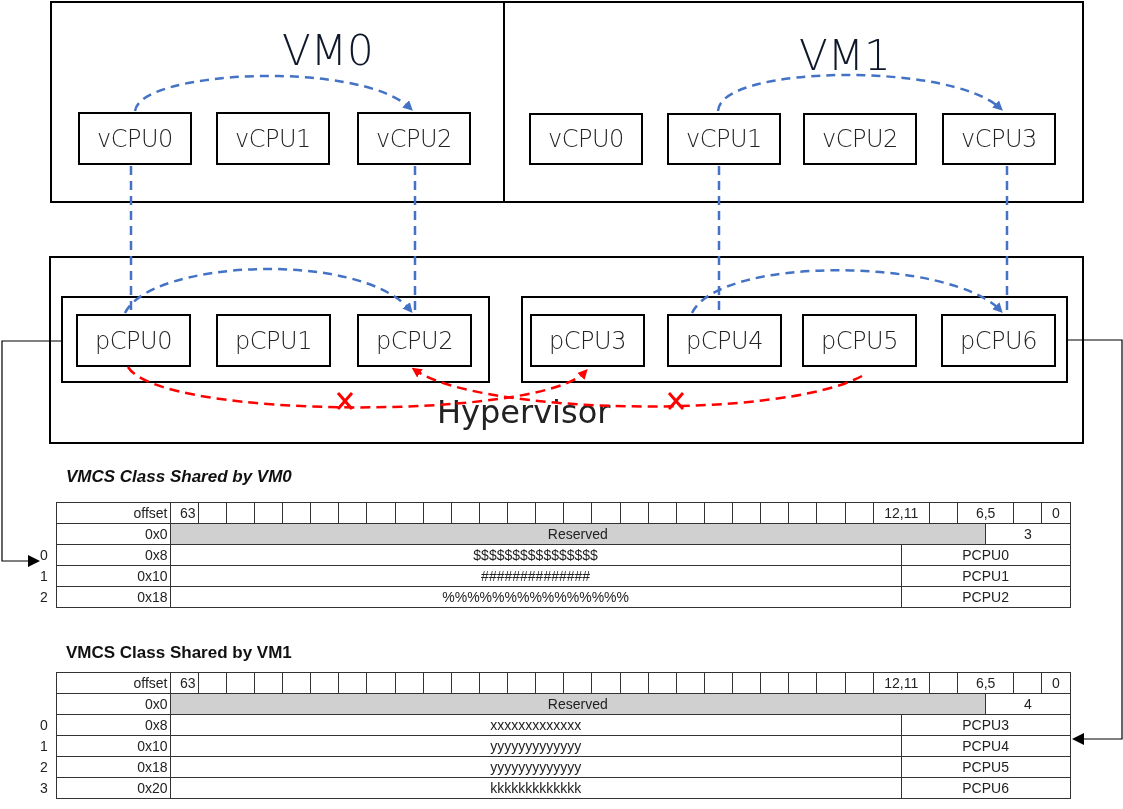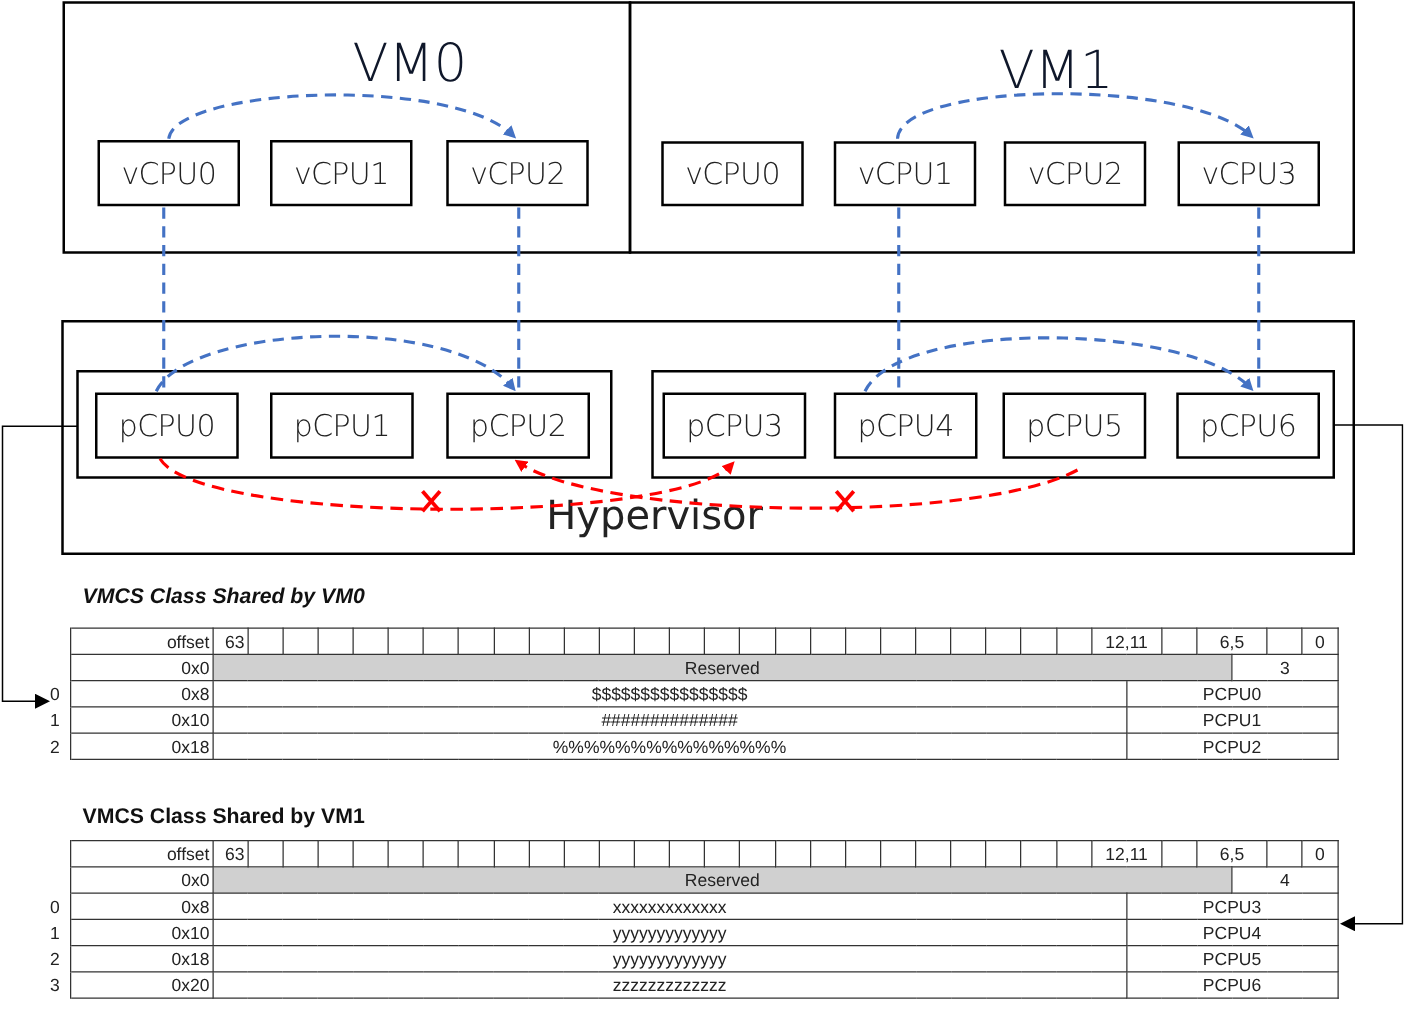--- a/index.html
+++ b/index.html
@@ -291,17 +291,17 @@
       </tr>
       <tr>
         <td class="idx">2</td>
         <td class="lbl">0x18</td>
         <td colspan="26" class="c">yyyyyyyyyyyyy</td>
         <td colspan="6" class="c">PCPU5</td>
       </tr>
       <tr>
         <td class="idx">3</td>
         <td class="lbl">0x20</td>
-        <td colspan="26" class="c">zzzzzzzzzzzzz</td>
+        <td colspan="26" class="c">kkkkkkkkkkkkk</td>
         <td colspan="6" class="c">PCPU6</td>
       </tr>
     </tbody>
 </table>
 
 </body></html>

